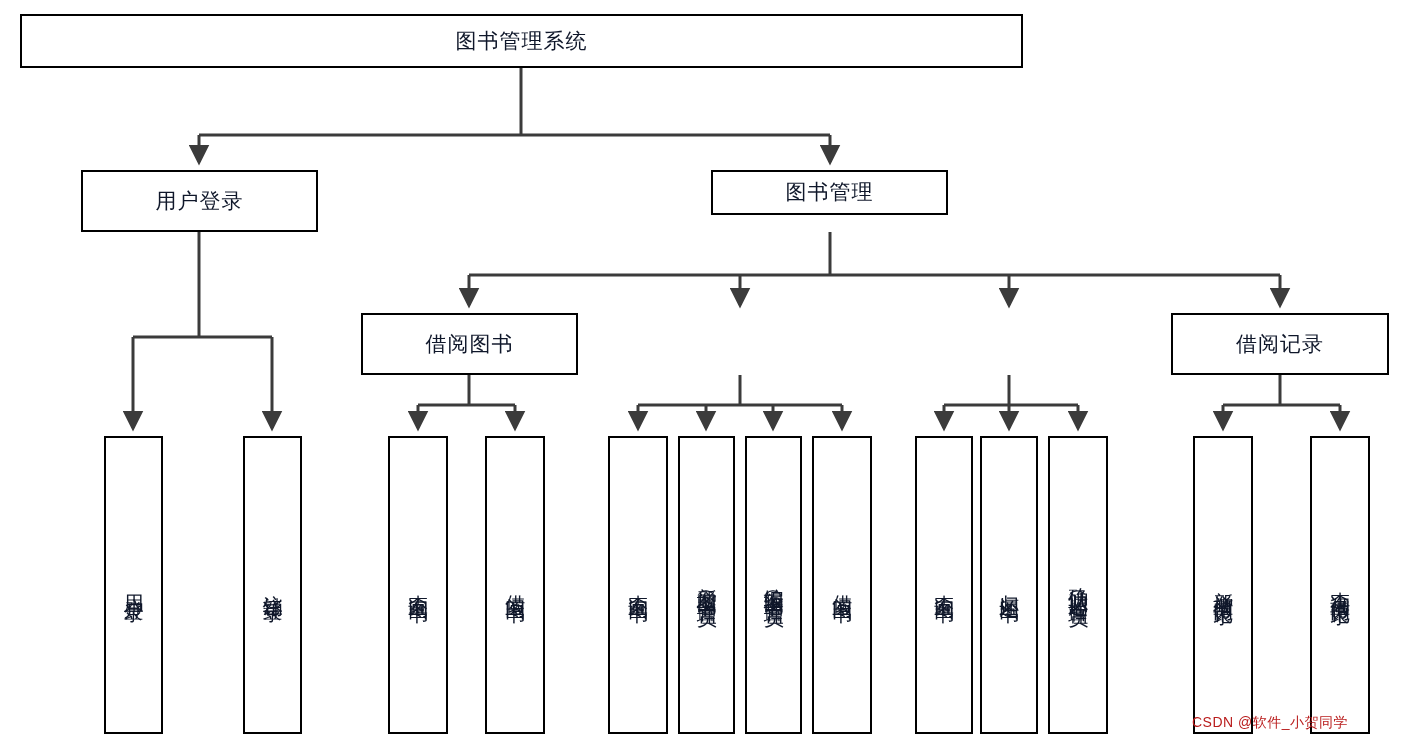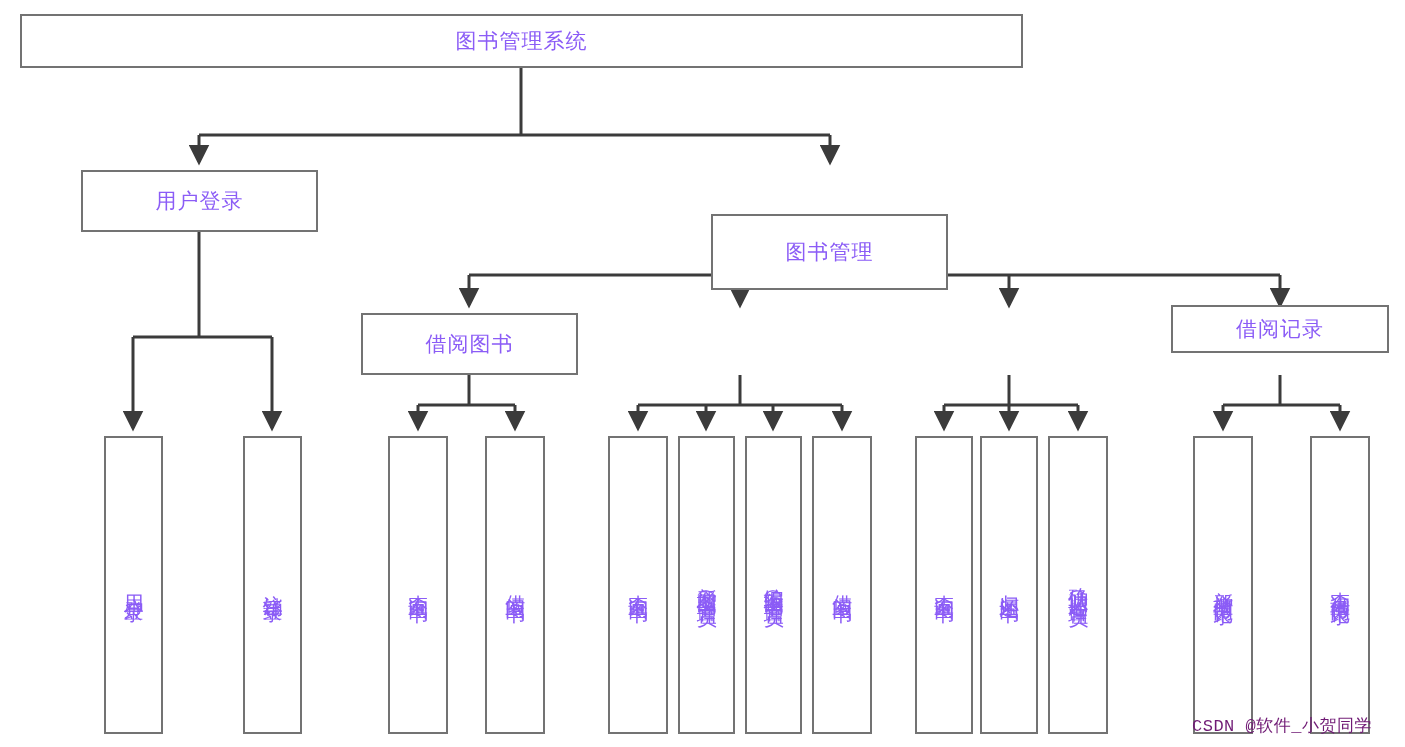--- a/index.html
+++ b/index.html
@@ -21,25 +21,25 @@
     position: absolute;
     left: 0;
     top: 0;
     width: 1405px;
     height: 747px;
   }
   .node {
     position: absolute;
     box-sizing: border-box;
     background: #ffffff;
-    border: 2px solid #737373;
+    border: 2px solid #000000;
     display: flex;
     align-items: center;
     justify-content: center;
-    color: #8b5cf6;
+    color: #0f172a;
     z-index: 2;
   }
   .node.h {
     font-size: 21px;
     letter-spacing: 1px;
   }
   .node.v {
     font-size: 20px;
     letter-spacing: 2px;
   }
@@ -49,26 +49,26 @@
     line-height: 1.18;
   }
   .node.v .label {
     writing-mode: vertical-rl;
     text-orientation: upright;
     white-space: nowrap;
     letter-spacing: 3px;
   }
   .watermark {
     position: absolute;
-    color: #701a75;
-    font-size: 17px;
+    color: #b91c1c;
+    font-size: 14px;
     letter-spacing: 0.5px;
     white-space: nowrap;
     z-index: 5;
-    font-family: Liberation Mono, monospace;
+    font-family: Liberation Sans, sans-serif;
   }
 </style>
 </head>
 <body>
 
 <div id="canvas">
 
   <svg id="edges" viewBox="0 0 1405 747">
     <defs>
       <marker id="arrow" viewBox="0 0 12 12" refX="10" refY="6" markerWidth="7" markerHeight="7" orient="auto-start-reverse">
@@ -120,31 +120,31 @@
   </svg>
 
   <div class="node h" style="left:20px; top:14px; width:1003px; height:54px;">
     <span class="label">图书管理系统</span>
   </div>
 
   <div class="node h" style="left:81px; top:170px; width:237px; height:62px;">
     <span class="label">用户登录</span>
   </div>
 
-  <div class="node h" style="left:711px; top:170px; width:237px; height:76px;margin-top:44px;">
+  <div class="node h" style="left:711px; top:170px; width:237px; height:45px;">
     <span class="label">图书管理</span>
   </div>
 
   <div class="node h" style="left:361px; top:313px; width:217px; height:62px;">
     <span class="label">借阅图书</span>
   </div>
 
 
 
-  <div class="node h" style="left:1171px; top:305px; width:218px; height:48px;">
+  <div class="node h" style="left:1171px; top:313px; width:218px; height:62px;">
     <span class="label">借阅记录</span>
   </div>
 
   <div class="node v" style="left:104px; top:436px; width:59px; height:298px;">
     <span class="label">用户登录</span>
   </div>
 
   <div class="node v" style="left:243px; top:436px; width:59px; height:298px;">
     <span class="label">注销登录</span>
   </div>

